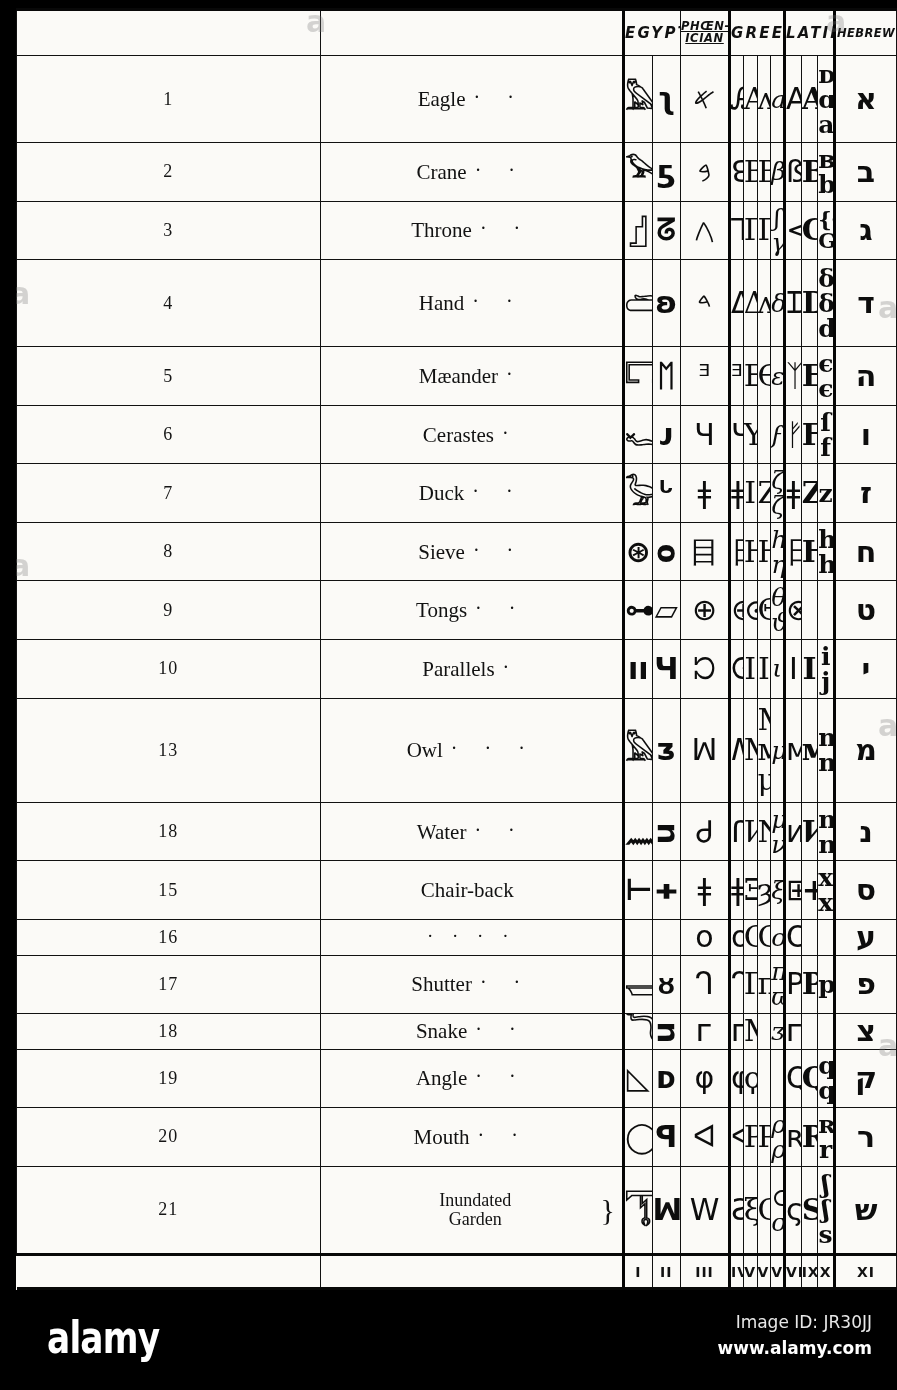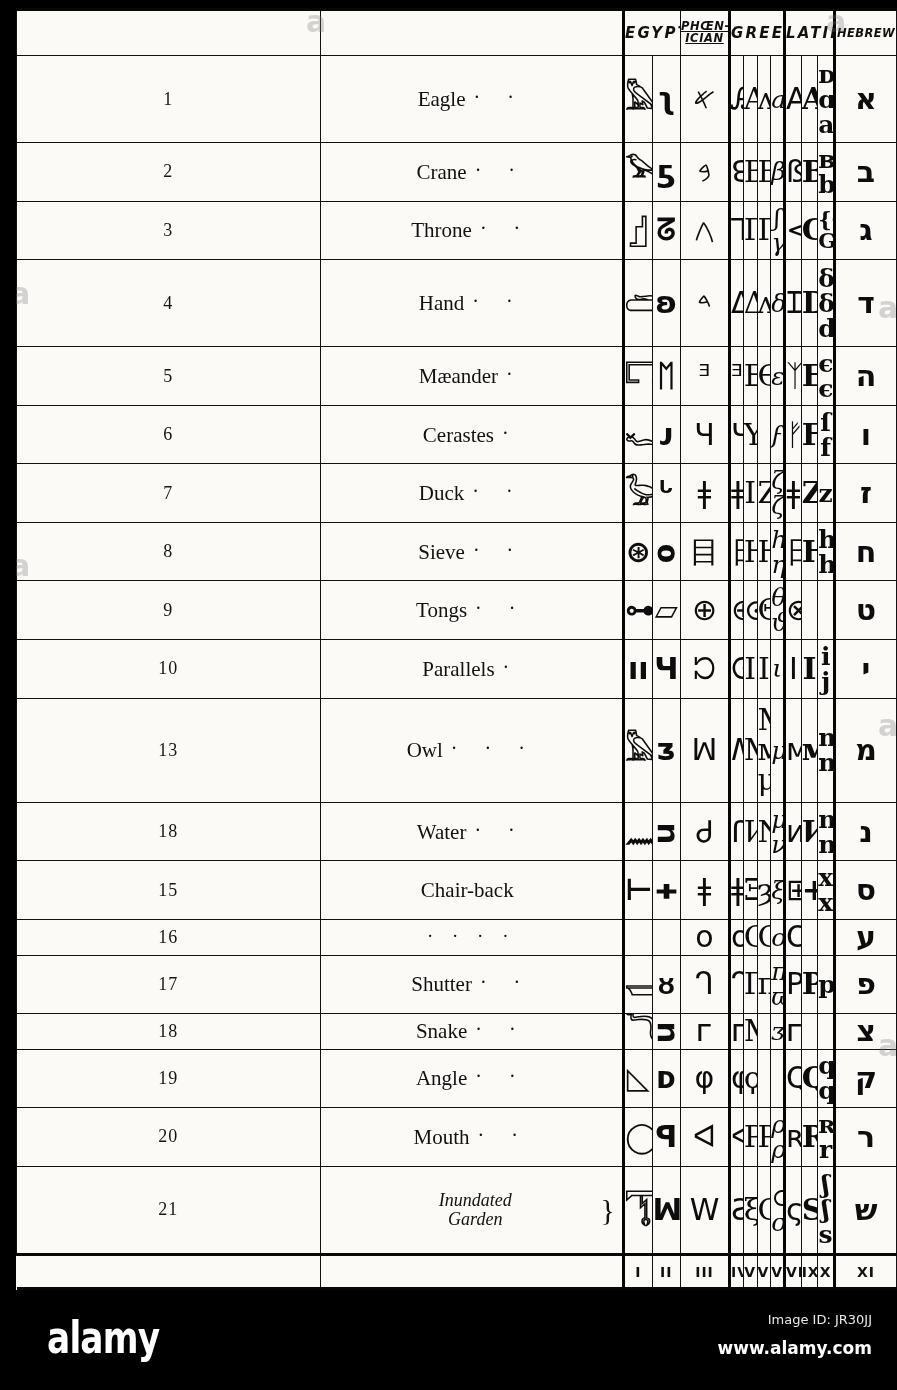--- a/index.html
+++ b/index.html
@@ -95,21 +95,21 @@
     margin-left: 8px;
     letter-spacing: 11px;
     font-size: 20px;
     vertical-align: 2px;
   }
   td.name.two {
     font-size: 18px;
     line-height: 1.05;
     padding-left: 8px;
   }
-  td.name.two .l1, td.name.two .l2 { display:block; text-align:center;font-style:italic; }
+  td.name.two .l1, td.name.two .l2 { display:block; text-align:center; }
   td.name.two .brace {
     position: absolute; right: 7px; top: 50%;
     transform: translateY(-50%);
     font-size: 30px; font-weight: 300;
   }
   td.name.dotsonly {
     text-align: center;
     padding-left: 0;
   }
   td.name.dotsonly .dots { letter-spacing: 7px; margin-left: 0; font-size: 19px;}
@@ -182,21 +182,21 @@
     font-size: 44px;
     letter-spacing: -1px;
     transform: scaleX(0.78);
     transform-origin: left center;
   }
   #wm-id {
     position: absolute;
     right: 25px; top: 22px;
     color: #e8e8e8;
     font-family: "DejaVu Sans", sans-serif;
-    font-size: 13px;
+    font-size: 17px;
   }
   #wm-url {
     position: absolute;
     right: 25px; top: 48px;
     color: #fff;
     font-family: "DejaVu Sans", sans-serif;
     font-weight: 700;
     font-size: 17px;
   }
   

